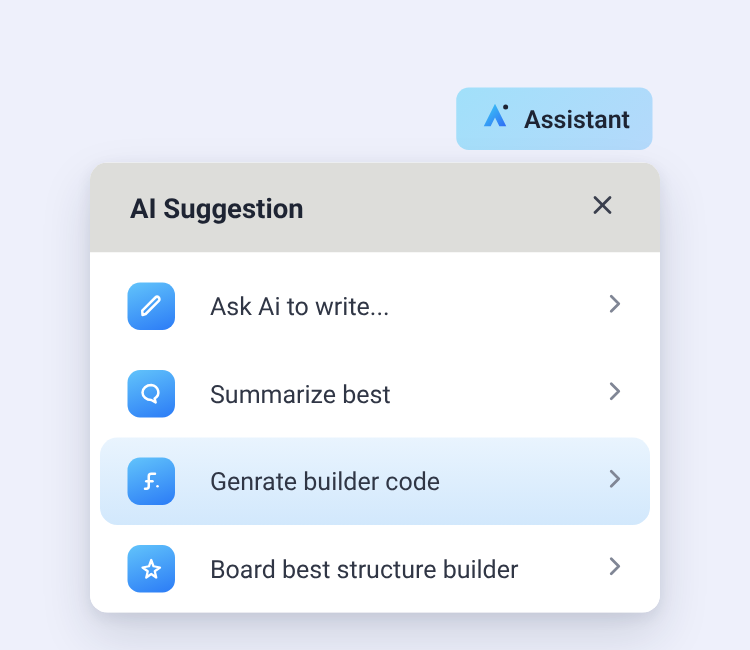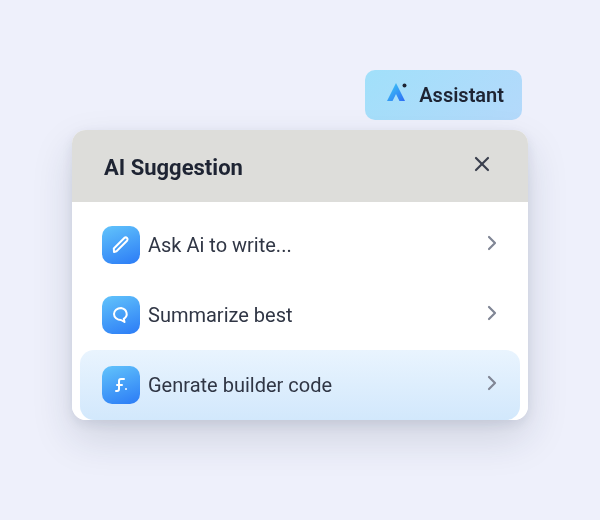--- a/index.html
+++ b/index.html
@@ -60,21 +60,21 @@
     color: #3A3F4D;
   }
   .list {
     background: #fff;
     padding: 8px 0 0 0;
   }
   .item {
     display: flex;
     align-items: center;
     padding: 16px 22px;
-    gap: 8px;
+    gap: 28px;
     cursor: pointer;
     border-radius: 14px;
     margin: 0 8px;
   }
   .item.highlight {
     background: linear-gradient(180deg, #E9F4FE 0%, #D2E8FC 100%);
   }
   .item .icon-tile {
     width: 38px;
     height: 38px;
@@ -170,15 +170,28 @@
         </svg>
       </div>
       <div class="label">Genrate builder code</div>
       <div class="chev">
         <svg width="12" height="18" viewBox="0 0 12 18" fill="none" stroke="currentColor" stroke-width="2.2" stroke-linecap="round" stroke-linejoin="round">
           <polyline points="3,3 9,9 3,15"></polyline>
         </svg>
       </div>
     </div>
 
+    <div class="item">
+      <div class="icon-tile">
+        <svg width="20" height="20" viewBox="0 0 20 20" fill="none" stroke="#fff" stroke-width="1.8" stroke-linejoin="round">
+          <path d="M10 3 L11.8 8 L17 9 L12.8 12 L14 17 L10 14.2 L6 17 L7.2 12 L3 9 L8.2 8 Z"></path>
+        </svg>
+      </div>
+      <div class="label">Board best structure builder</div>
+      <div class="chev">
+        <svg width="12" height="18" viewBox="0 0 12 18" fill="none" stroke="currentColor" stroke-width="2.2" stroke-linecap="round" stroke-linejoin="round">
+          <polyline points="3,3 9,9 3,15"></polyline>
+        </svg>
+      </div>
+    </div>
 
   </div>
 </div>
 
 </body></html>

